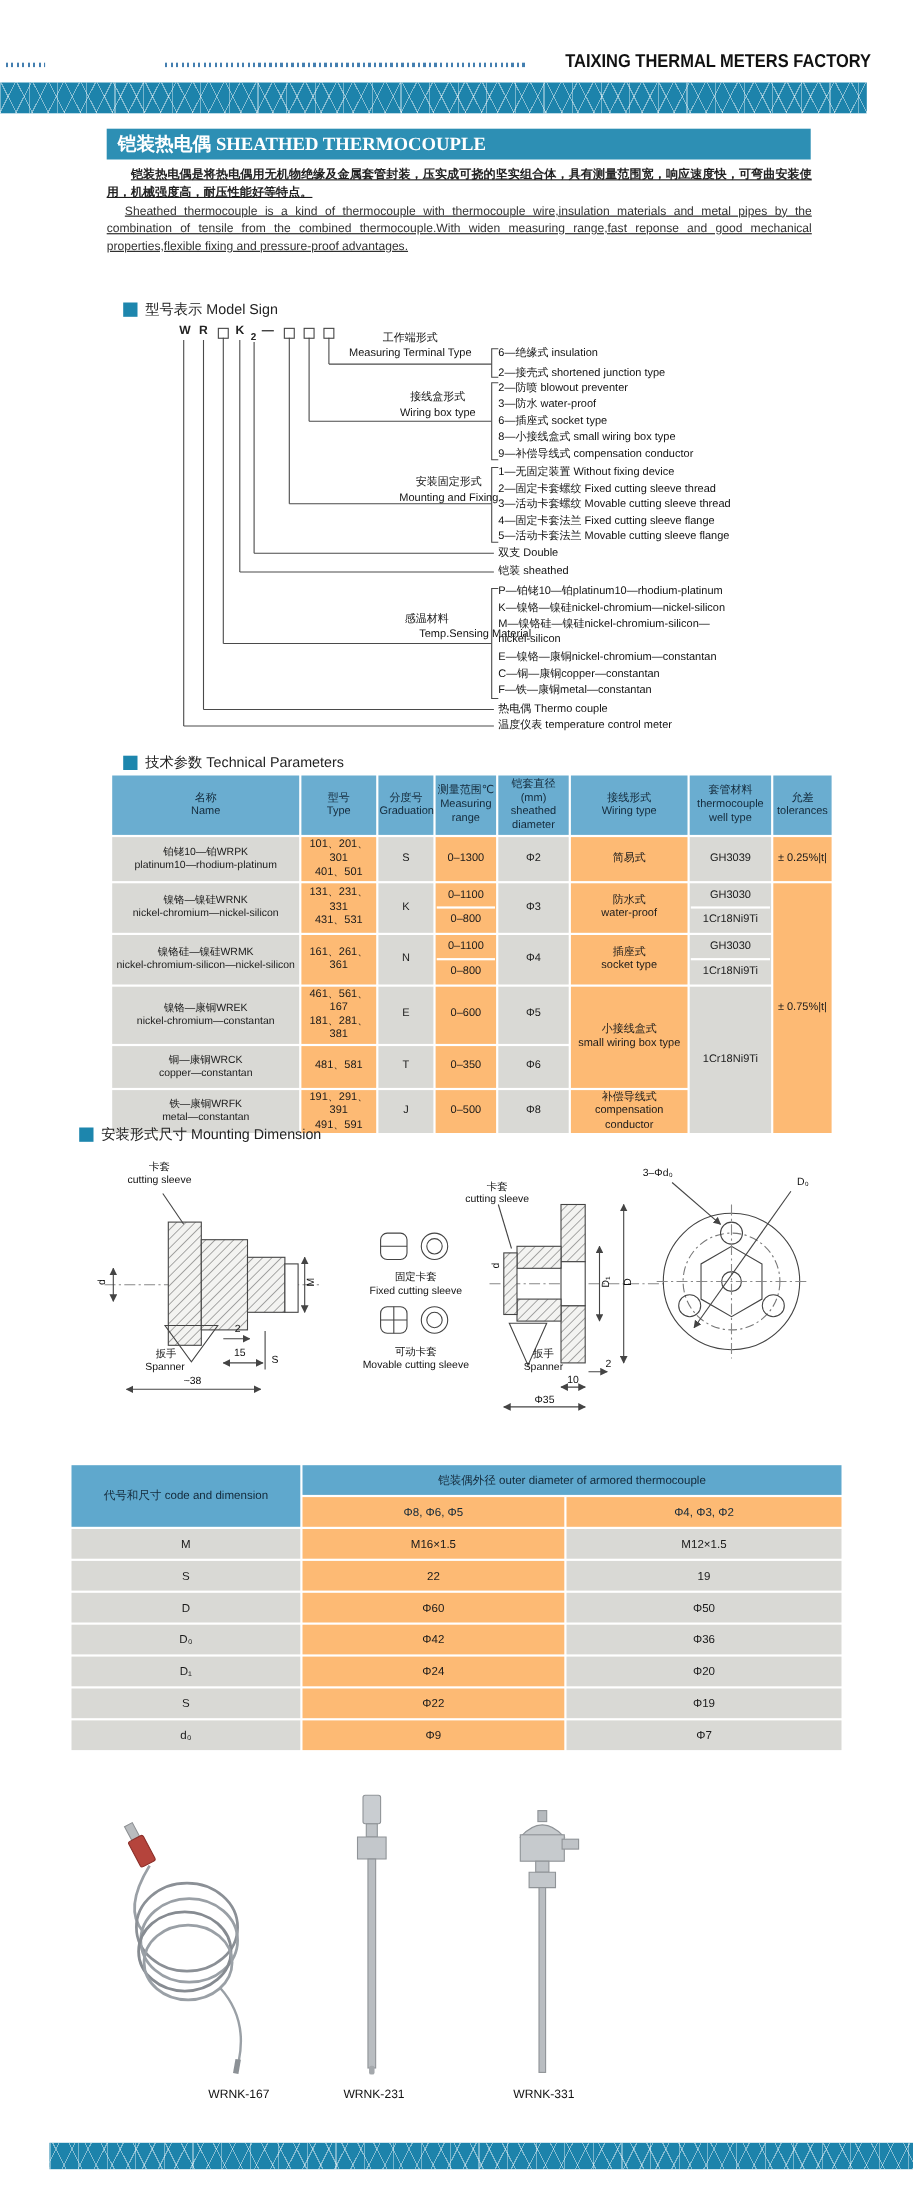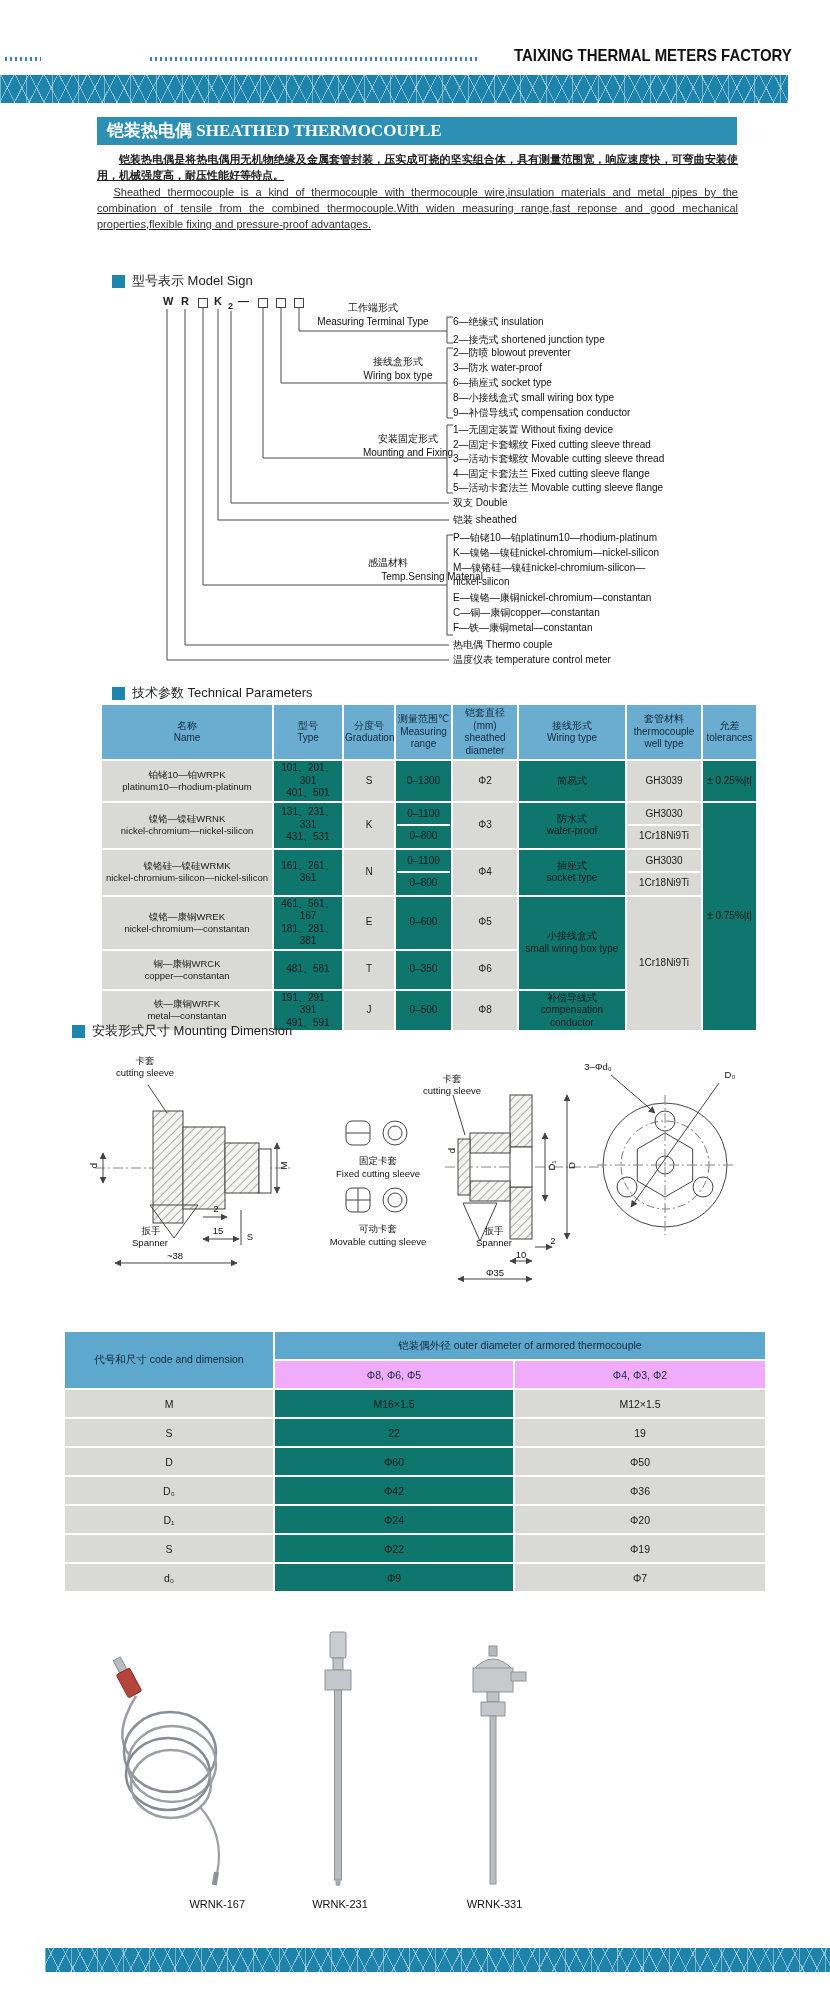--- a/index.html
+++ b/index.html
@@ -27,29 +27,29 @@
   .opt{position:absolute;left:358px;white-space:nowrap;line-height:12px;transform:translateY(-6px);color:#111;}
   .glabel{position:absolute;transform:translateX(-50%);white-space:nowrap;line-height:13px;text-align:center;color:#111;}
   
   table{border-collapse:separate;border-spacing:2px;}
   td{text-align:center;vertical-align:middle;}
   .tech{position:absolute;left:100px;top:703px;width:640px;table-layout:fixed;font-size:10px;}
   .tech td{padding:1px;line-height:1.25;}
   .tech thead td{background:#6aadd0;height:52px;color:#13293a;}
   .tech tbody tr{height:38px;}
   .g{background:#d9d9d5;}
-  .b{background:#0f766e;}
+  .b{background:#fdba74;}
   .nm{font-size:9.5px;}
   .sp{display:flex;flex-direction:column;justify-content:stretch;}
   .sp > div{padding:4px 0;}
   .sp > div + div{border-top:2px solid #fff;}
   .dim{position:absolute;left:63px;top:1330px;width:700px;table-layout:fixed;font-size:10.5px;}
   .dim td{height:25px;}
   .dim .hd{background:#5fa8cd;color:#13293a;}
-  .dim .hd2{background:#f0abfc;color:#13293a;}
+  .dim .hd2{background:#fdba74;color:#13293a;}
   
   .drawings{position:absolute;left:55px;top:1055px;width:720px;height:270px;}
   .drawings svg{position:absolute;left:0;top:0;}
   .dlab{position:absolute;font-size:9.5px;white-space:nowrap;color:#111;text-align:center;}
   .rot{transform:rotate(-90deg);transform-origin:center;}
   
   .photo{position:absolute;}
   .plabel{position:absolute;top:1898px;font-size:11px;text-align:center;color:#111;}
 </style>
 </head>

